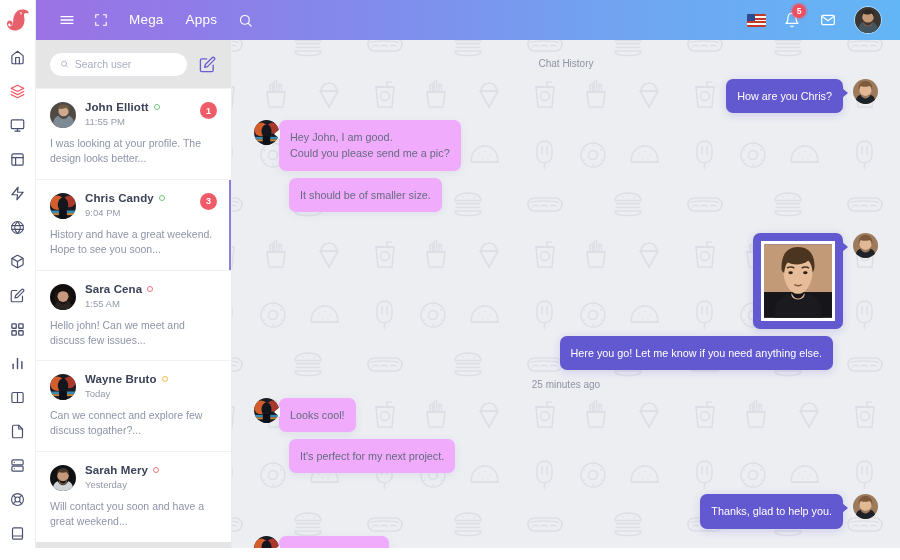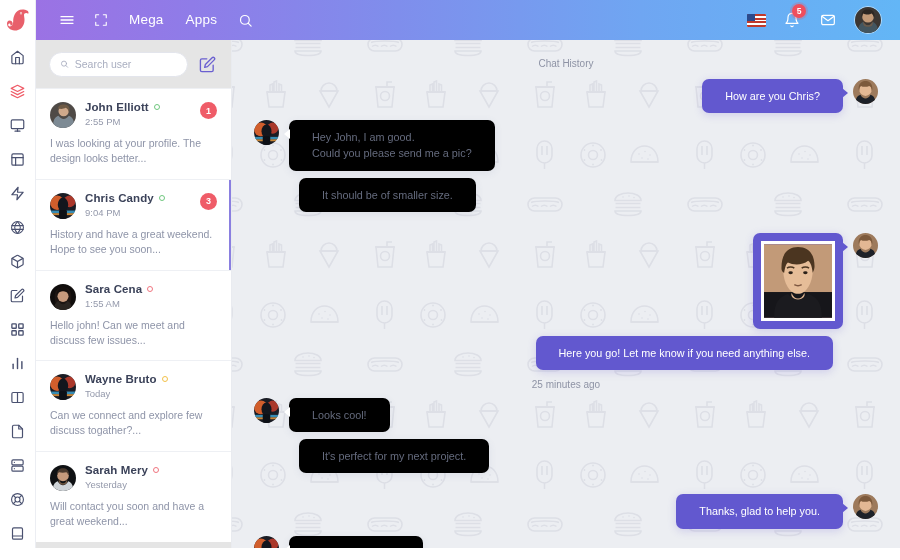--- a/index.html
+++ b/index.html
@@ -154,25 +154,25 @@
   }
   .row { display: flex; align-items: flex-start; margin-bottom: 7px; }
   .row.left { justify-content: flex-start; }
   .row.right { justify-content: flex-end; }
   .msg-avatar {
     width: 25px; height: 25px; border-radius: 50%; overflow: hidden; flex: none;
   }
 
   .bubble {
     position: relative; max-width: 330px;
-    padding: 9px 23px; font-size: 10.8px; line-height: 1.5;
+    padding: 9px 11px; font-size: 10.8px; line-height: 1.5;
     border-radius: 7px;
   }
   .bubble.in {
-    background: #000000; color: #656b7e; margin-left: 10px;
+    background: #f0abfc; color: #656b7e; 
     box-shadow: 0 2px 8px rgba(80,90,130,.09);
   }
   .bubble.in.tail::after {
     content: ""; position: absolute; left: -5px; top: 9px;
     border-top: 5px solid transparent; border-bottom: 5px solid transparent;
     border-right: 6px solid #ffffff;
   }
   .bubble.out {
     background: #6258cf; color: #ffffff; margin-right: 10px;
     box-shadow: 0 2px 8px rgba(98,88,207,.22);
@@ -398,21 +398,21 @@
                 <circle cx="21" cy="14" r="8" fill="#cfa98b"></circle>
                 <path d="M12 12c0-6 4-8 9-8s9 2 9 8c0 2-1 4-1 4s-1-6-5-7c-3 2-8 2-11 1-1 2-1 6-1 6s0-2 0-4z" fill="#6e5a45"></path>
                 <path d="M13 21c2 3 5 5 8 5s6-2 8-5c5 2 8 6 8 13v6H5v-6c0-7 3-11 8-13z" fill="#7d8a94"></path>
               </svg>
           </div>
           <div class="ci-meta">
             <div class="ci-nameline">
               <span class="ci-name">John Elliott</span>
               <span class="status-ring"></span>
             </div>
-            <div class="ci-time">2:55 PM</div>
+            <div class="ci-time">11:55 PM</div>
           </div>
           <div class="ci-badge">1</div>
         </div>
         <div class="ci-preview">I was looking at your profile. The design looks better...</div>
       </div>
 
       <div class="chat-item active">
         <div class="ci-top">
           <div class="ci-avatar">
             <svg class="face" viewBox="0 0 40 40">

